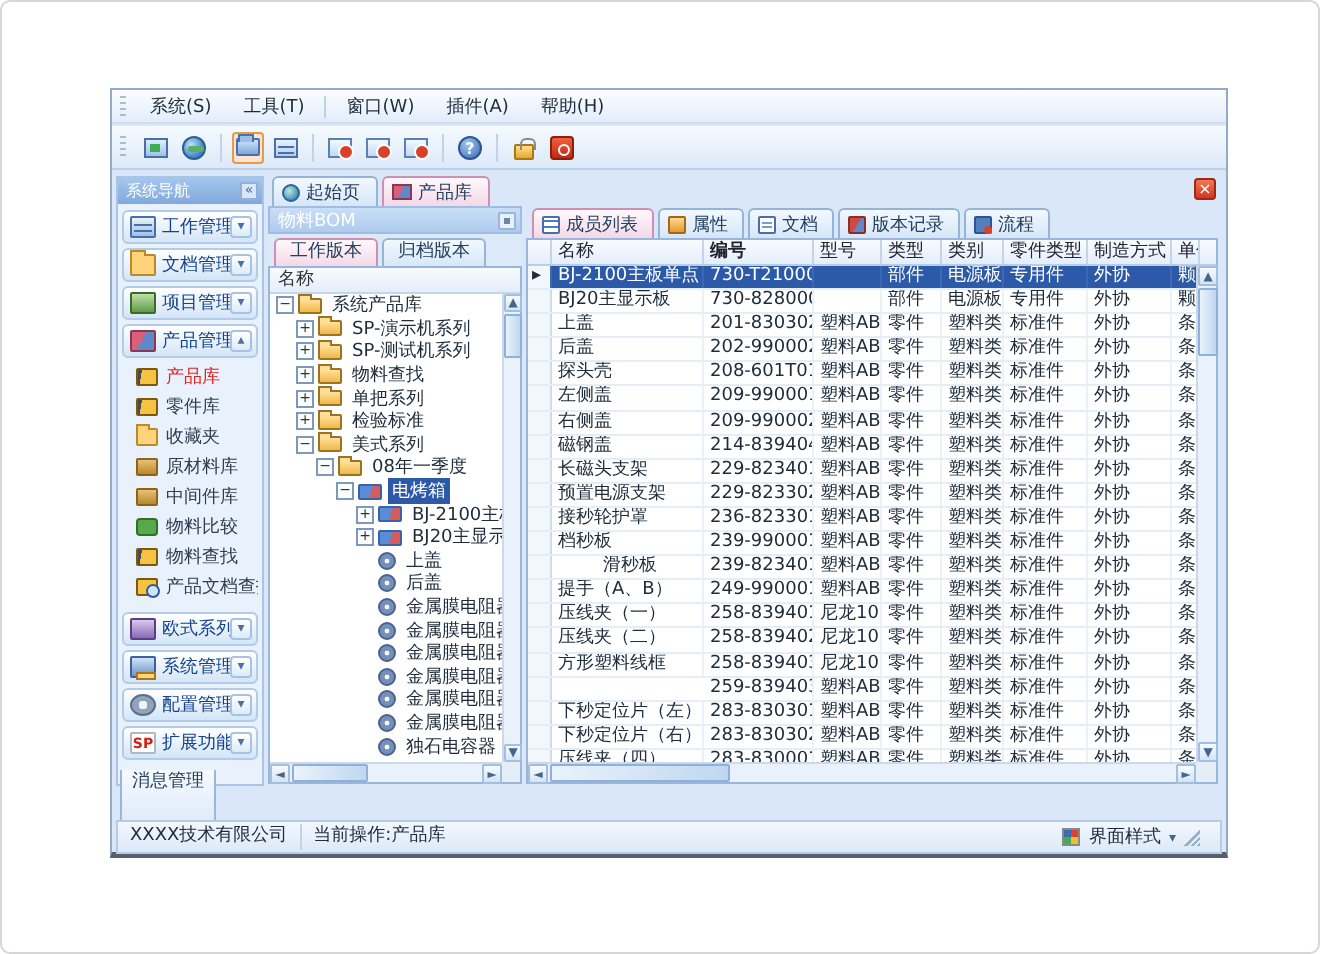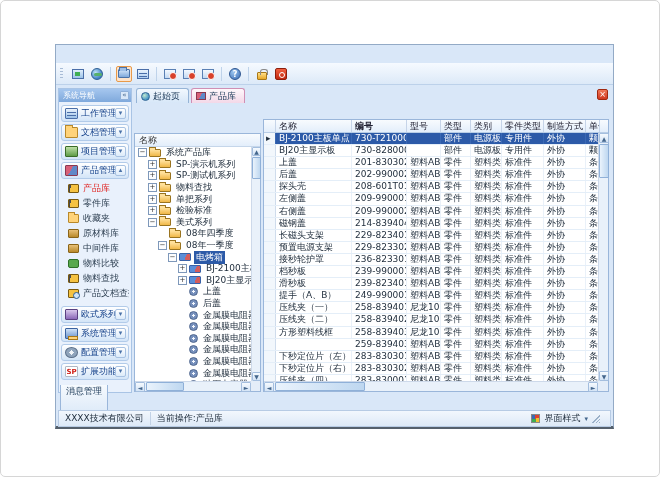--- a/index.html
+++ b/index.html
@@ -126,20 +126,31 @@
       linear-gradient(135deg, transparent 0 50%, #9ab0c8 50% 60%, transparent 60% 70%, #9ab0c8 70% 80%, transparent 80% 90%, #9ab0c8 90%); }
   .style-lbl { color:#1d2b3a;text-align:right; }
 </style>
 </head>
 <body>
 
 <div class="canvas-frame"></div>
 
 <div class="window">
 
+  <div class="menubar">
+    <span class="grip"></span>
+    <span id="menu-items" style="display:flex;align-items:center;">
+        <span class="menu-item">系统(S)</span>
+        <span class="menu-item">工具(T)</span>
+        <span class="menu-sep"></span>
+        <span class="menu-item">窗口(W)</span>
+        <span class="menu-item">插件(A)</span>
+        <span class="menu-item">帮助(H)</span>
+      </span>
+  </div>
 
   <div class="toolbar">
     <span class="grip"></span>
     <span id="toolbar-icons" style="display:flex;align-items:center;gap:3px;">
         <span class="tbtn">
           <span class="ti tb-monitor"></span>
         </span>
         <span class="tbtn">
           <span class="ti tb-globe"></span>
         </span>
@@ -265,20 +276,28 @@
         </span>
         <span class="dtab active">
           <span class="di di-prod"></span>
           <span>产品库</span>
         </span>
       </span>
   </div>
   <div class="doc-close" style="top:44px;right:5px;position:absolute;">×</div>
 
   <div class="bom">
+    <div class="bom-header">
+      <span>物料BOM</span>
+      <span class="pinbtn"></span>
+    </div>
+    <div class="bom-tabs" id="bom-tabs">
+        <span class="btab active">工作版本</span>
+        <span class="btab">归档版本</span>
+      </div>
     <div class="tree-frame">
       <div class="tree-colhead">名称</div>
       <div class="tree-body" id="tree-body">
           <div class="trow" style="padding-left: 3px;">
             <span class="texp">−</span>
             <span class="tico tico-folder"></span>
             <span class="tlabel">系统产品库</span>
           </div>
           <div class="trow" style="padding-left: 13px;">
             <span class="texp">+</span>
@@ -302,25 +321,20 @@
           </div>
           <div class="trow" style="padding-left: 13px;">
             <span class="texp">+</span>
             <span class="tico tico-folder"></span>
             <span class="tlabel">检验标准</span>
           </div>
           <div class="trow" style="padding-left: 13px;">
             <span class="texp">−</span>
             <span class="tico tico-folder"></span>
             <span class="tlabel">美式系列</span>
-          </div>
-          <div class="trow" style="padding-left: 23px;">
-            <span class="texp blank"></span>
-            <span class="tico tico-folder"></span>
-            <span class="tlabel">08年四季度</span>
           </div>
           <div class="trow" style="padding-left: 23px;">
             <span class="texp">−</span>
             <span class="tico tico-folder"></span>
             <span class="tlabel">08年一季度</span>
           </div>
           <div class="trow selected" style="padding-left: 33px;">
             <span class="texp">−</span>
             <span class="tico tico-assy"></span>
             <span class="tlabel">电烤箱</span>
@@ -389,20 +403,42 @@
       <div class="sb-track-h" style="left:0;right:9px;bottom:0;height:10px;">
         <span class="sb-btn" style="left:0;top:0;width:10px;height:10px;line-height:9px;">◄</span>
         <span class="sb-thumb" style="left:11px;top:0;width:38px;height:9px;"></span>
         <span class="sb-btn" style="right:0;top:0;width:10px;height:10px;line-height:9px;">►</span>
       </div>
       <div class="sb-corner" style="width:9px;height:10px;"></div>
     </div>
   </div>
 
   <div class="member">
+    <div class="member-tabs" id="member-tabs">
+        <span class="mtab active">
+          <span class="mi mi-list"></span>
+          <span>成员列表</span>
+        </span>
+        <span class="mtab">
+          <span class="mi mi-prop"></span>
+          <span>属性</span>
+        </span>
+        <span class="mtab">
+          <span class="mi mi-doc"></span>
+          <span>文档</span>
+        </span>
+        <span class="mtab">
+          <span class="mi mi-ver"></span>
+          <span>版本记录</span>
+        </span>
+        <span class="mtab">
+          <span class="mi mi-flow"></span>
+          <span>流程</span>
+        </span>
+      </div>
     <div class="table-frame">
       <div class="thead" id="table-head">
           <span class="cell" style="width: 12px;"></span>
           <span class="cell" style="width: 76px;">名称</span>
           <span class="cell" style="width: 55px; font-weight: bold;">编号</span>
           <span class="cell" style="width: 34px;">型号</span>
           <span class="cell" style="width: 30px;">类型</span>
           <span class="cell" style="width: 31px;">类别</span>
           <span class="cell" style="width: 42px;">零件类型</span>
           <span class="cell" style="width: 42px;">制造方式</span>
@@ -536,21 +572,21 @@
             <span class="cell" style="width: 55px;">239-990001-01X</span>
             <span class="cell" style="width: 34px;">塑料ABS</span>
             <span class="cell" style="width: 30px;">零件</span>
             <span class="cell" style="width: 31px;">塑料类</span>
             <span class="cell" style="width: 42px;">标准件</span>
             <span class="cell" style="width: 42px;">外协</span>
             <span class="cell" style="width: 14px;">条</span>
           </div>
           <div class="mrow">
             <span class="cell gutter" style="width: 12px;"></span>
-            <span class="cell" style="width: 76px;">滑秒板</span>
+            <span class="cell" style="width: 76px; text-align: center;">滑秒板</span>
             <span class="cell" style="width: 55px;">239-823401-01X</span>
             <span class="cell" style="width: 34px;">塑料ABS</span>
             <span class="cell" style="width: 30px;">零件</span>
             <span class="cell" style="width: 31px;">塑料类</span>
             <span class="cell" style="width: 42px;">标准件</span>
             <span class="cell" style="width: 42px;">外协</span>
             <span class="cell" style="width: 14px;">条</span>
           </div>
           <div class="mrow">
             <span class="cell gutter" style="width: 12px;"></span>

